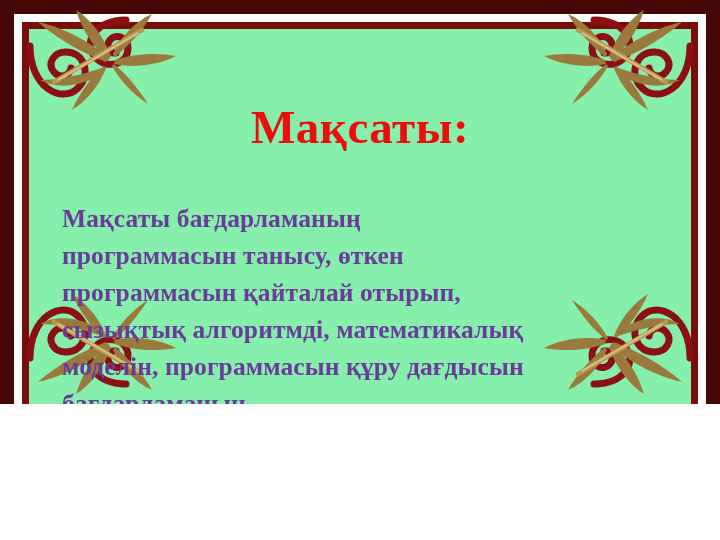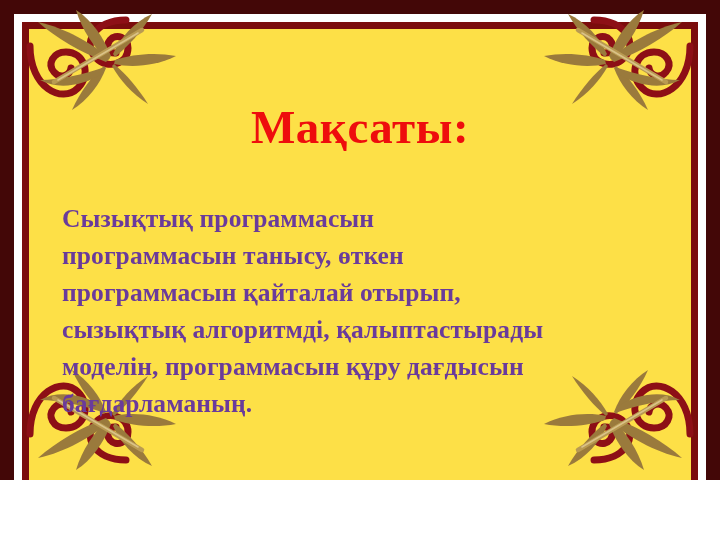--- a/index.html
+++ b/index.html
@@ -9,22 +9,22 @@
   body {
     width: 720px;
     height: 540px;
     background: #ffffff;
     font-family: "Liberation Serif", serif;
     overflow: hidden;
   }
   #slide {
     position: relative;
     width: 720px;
-    height: 480px;
-    background: #fde047;
+    height: 404px;
+    background: #86efac;
     box-sizing: border-box;
     overflow: hidden;
   }
 
   
   .frame-outer {
     position: absolute;
     left: 0; top: 0;
     width: 720px; height: 540px;
     box-sizing: border-box;
@@ -201,22 +201,22 @@
       <path d="M40 72 L 128 20" stroke="#b99a52" stroke-width="4.5" fill="none" stroke-linecap="round"></path>
       <path d="M44 70 L 124 23" stroke="#d9c288" stroke-width="1.6" fill="none" stroke-linecap="round"></path>
     </svg>
   </div>
 
   <div class="content">
 
     <div class="slide-title">Мақсаты:</div>
 
     <div class="body-block">
-      <div class="body-line">Сызықтық программасын</div>
+      <div class="body-line">Мақсаты бағдарламаның</div>
       <div class="body-line">программасын танысу, өткен</div>
       <div class="body-line">программасын қайталай отырып,</div>
-      <div class="body-line">сызықтық алгоритмді, қалыптастырады</div>
+      <div class="body-line">сызықтық алгоритмді, математикалық</div>
       <div class="body-line">моделін, программасын құру дағдысын</div>
       <div class="body-line">бағдарламаның.</div>
     </div>
 
   </div>
 </div>
 
 </body></html>

